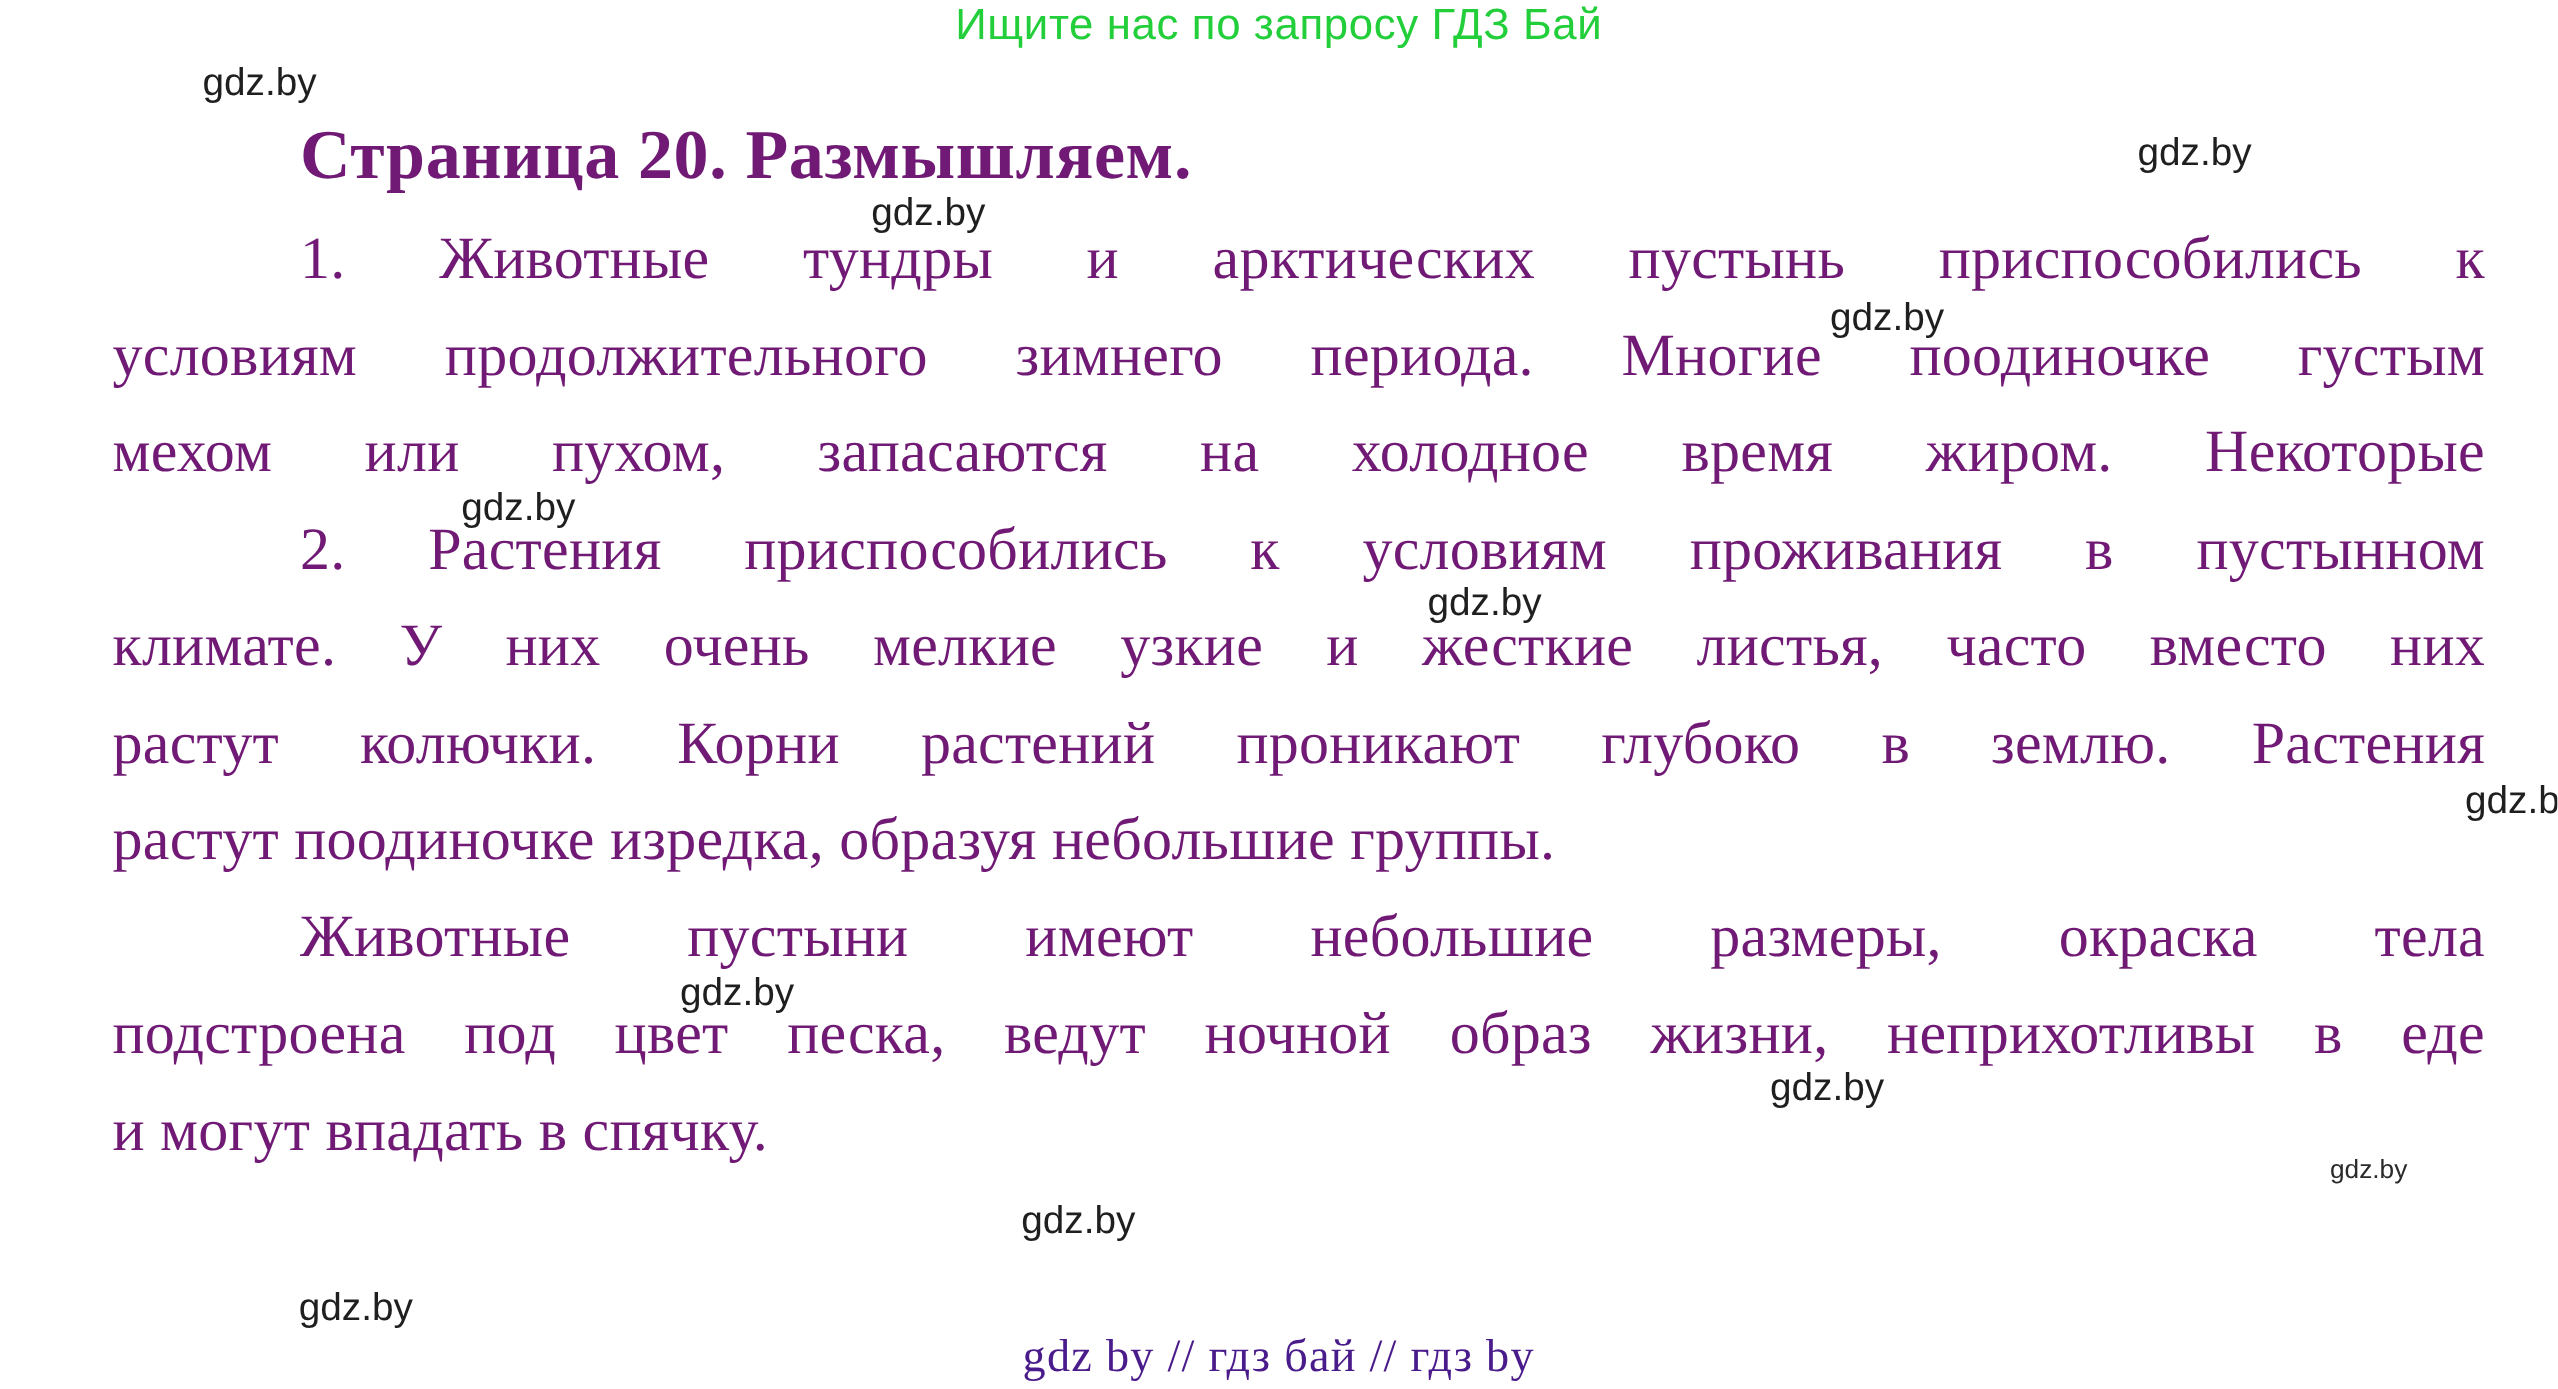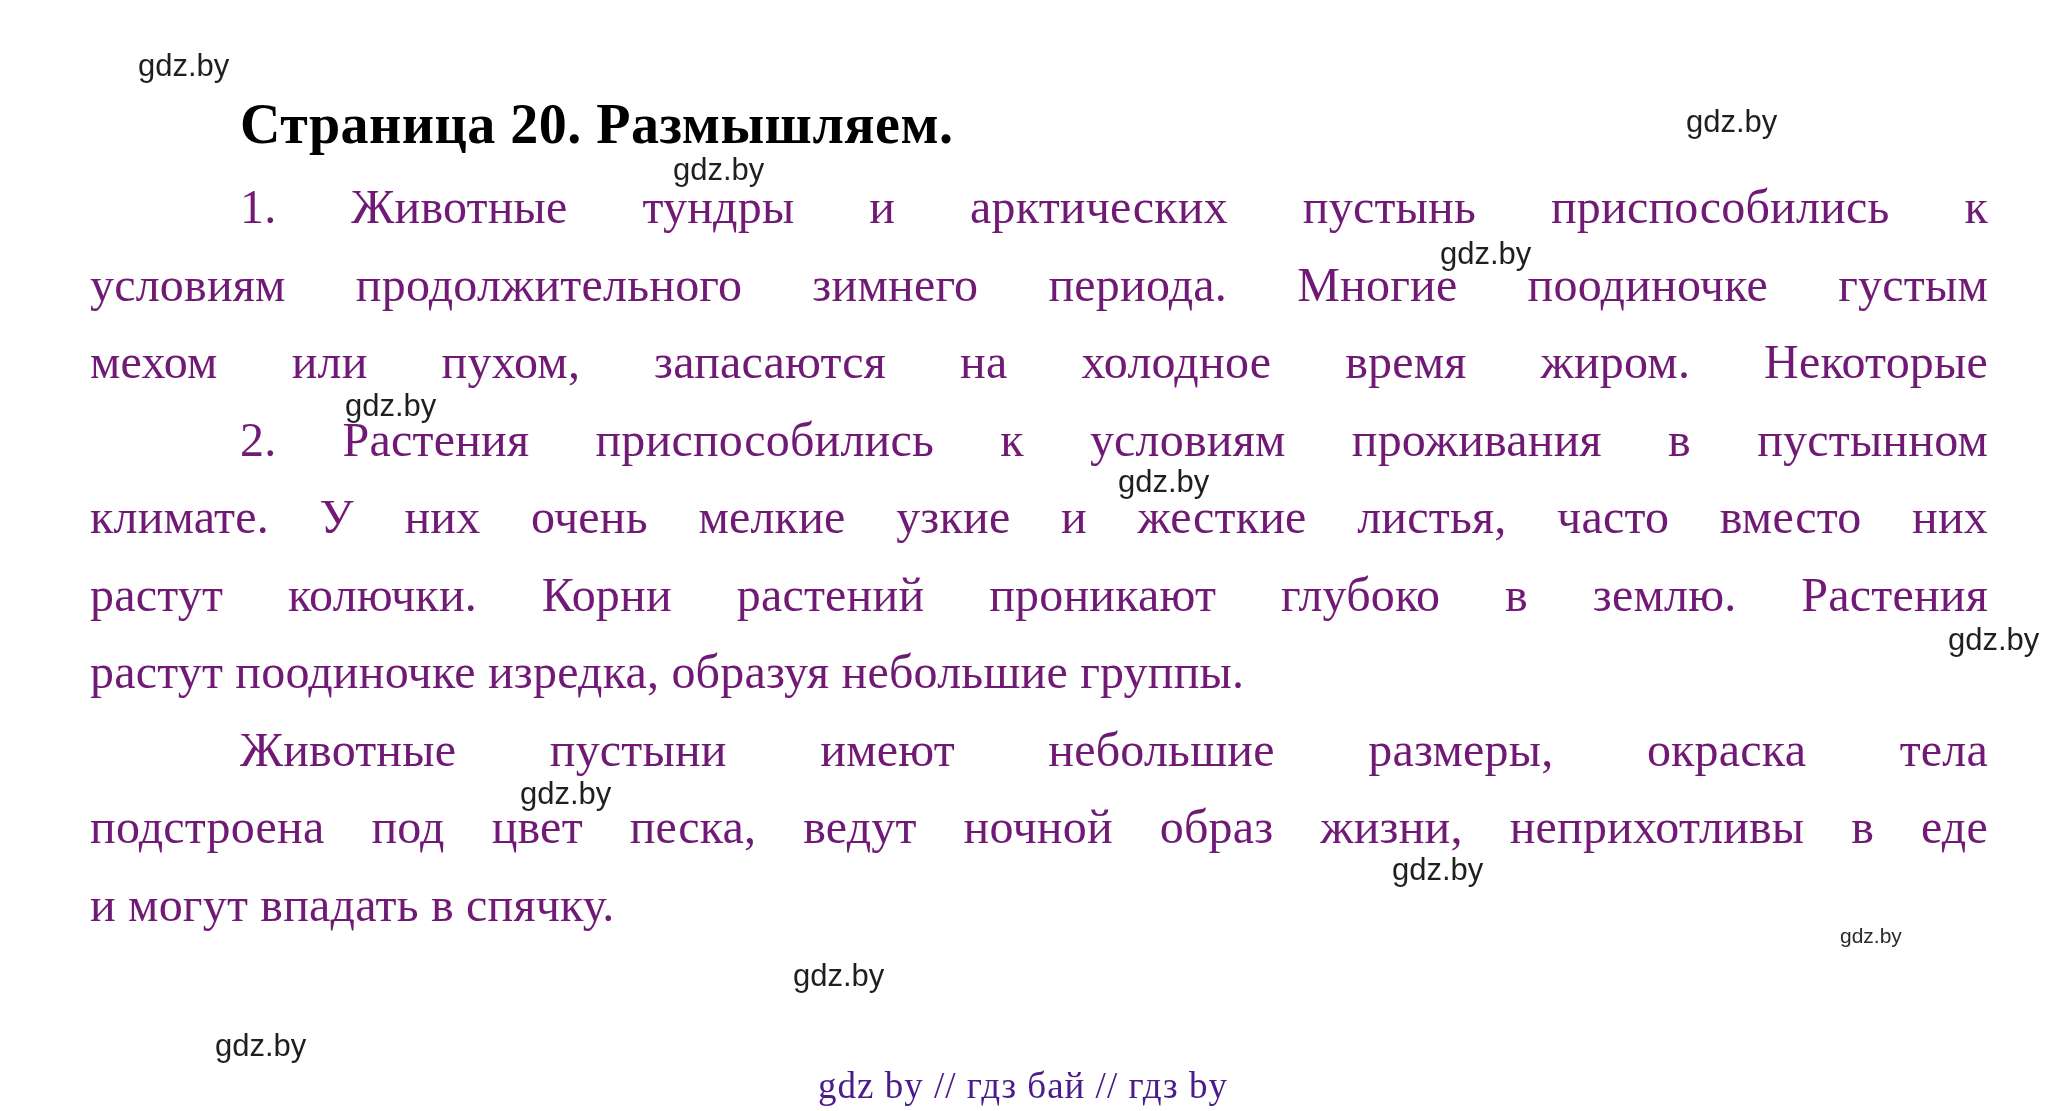--- a/index.html
+++ b/index.html
@@ -22,30 +22,31 @@
     color: #22cf3a;
     letter-spacing: 0.5px;
   }
   
   .wm {
     position: absolute;
     font-family: "Liberation Sans", sans-serif;
     font-size: 31px;
     color: #1f1f1f;
     white-space: nowrap;
+    margin-left: 24px;
   }
   .wm.small { font-size: 21px; color: #2a2a2a; }
   
   .heading {
     position: absolute;
     left: 240px; top: 92px;
     font-family: "Liberation Serif", serif;
     font-size: 56px;
     font-weight: 700;
-    color: #000000;
+    color: #701a75;
     letter-spacing: 0.5px;
     white-space: nowrap;
   }
   
   .body-text {
     position: absolute;
     left: 90px; right: 58px; top: 168px;
     color: #701a75;
     font-size: 48px;
     line-height: 77.5px;
@@ -64,20 +65,21 @@
     font-weight: 500;
     color: #4a1b8a;
     letter-spacing: 1px;
   }
 </style>
 </head>
 <body>
 
 <div id="page">
 
+  <div class="promo">Ищите нас по запросу ГДЗ Бай</div>
 
   <span class="wm" style="left:138px;  top:48px;">gdz.by</span>
   <span class="wm" style="left:1686px; top:104px;">gdz.by</span>
   <span class="wm" style="left:673px;  top:152px;">gdz.by</span>
   <span class="wm" style="left:1440px; top:236px;">gdz.by</span>
   <span class="wm" style="left:345px;  top:388px;">gdz.by</span>
   <span class="wm" style="left:1118px; top:464px;">gdz.by</span>
   <span class="wm" style="left:1948px; top:622px;">gdz.by</span>
   <span class="wm" style="left:520px;  top:776px;">gdz.by</span>
   <span class="wm" style="left:1392px; top:852px;">gdz.by</span>

